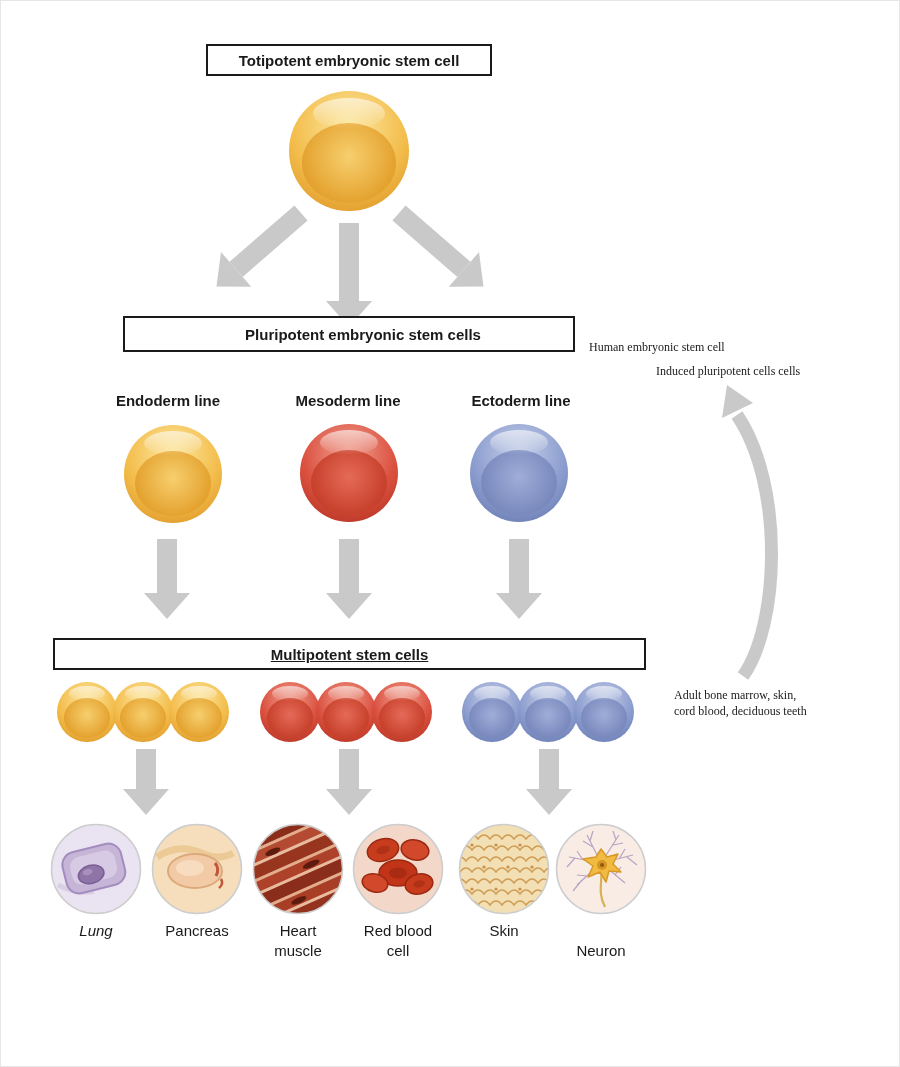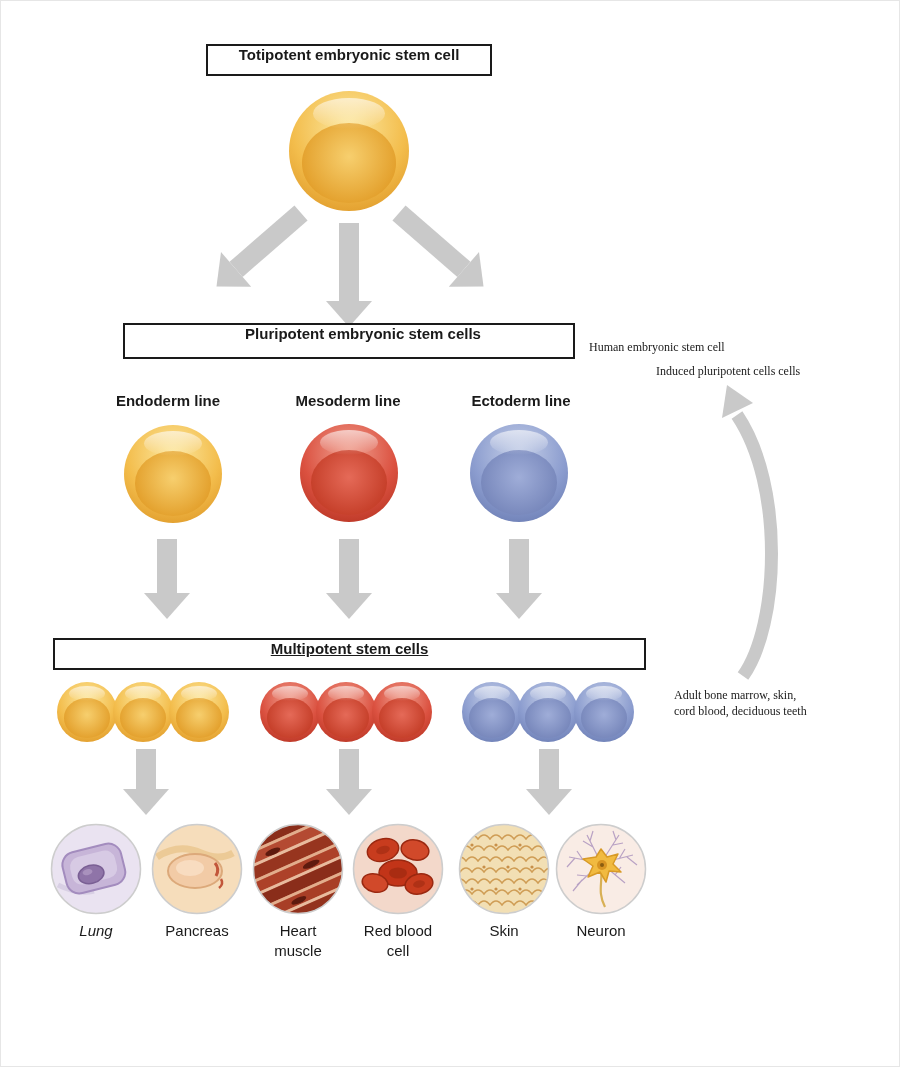--- a/index.html
+++ b/index.html
@@ -1,20 +1,20 @@
 <!DOCTYPE html>
 <html><head>
 <meta charset="utf-8">
 <style>
   * { margin:0; padding:0; box-sizing:border-box; }
   body { background:#ffffff; font-family:"Liberation Sans", sans-serif; color:#1a1a1a; }
   .canvas { position:relative; width:900px; height:1067px; background:#ffffff; border:1px solid #e6e6e6; overflow:hidden; }
 
   .box { position:absolute; background:#ffffff; border:2px solid #1a1a1a;
-         display:flex; align-items:flex-start; justify-content:center;
+         display:flex; align-items:center; justify-content:center;
          font-weight:bold; font-size:15px; }
 
   .annot { position:absolute; font-size:12px; line-height:1.35;font-family:Liberation Serif, serif; }
   .pre { white-space:pre-line; }
   .line-label { position:absolute; font-size:15px; width:110px; text-align:center;font-weight:bold; }
 
   
   .cell { position:absolute; border-radius:50%;
           background: radial-gradient(circle at 50% 30%, var(--hi) 0%, var(--mid) 55%, var(--lo) 100%); }
   .cell::before { content:""; position:absolute; left:11%; top:27%; width:78%; height:66%; border-radius:50%;
@@ -61,21 +61,21 @@
   </div>
   <div class="arrow" style="left:325px; top:222px; height:104px;">
     <div class="arrow-shaft"></div>
     <div class="arrow-head"></div>
   </div>
   <div class="arrow rot-right" style="left:375px; top:212px; height:112px;">
     <div class="arrow-shaft"></div>
     <div class="arrow-head"></div>
   </div>
 
-  <div class="box" style="left:122px; top:322px; width:452px; height:36px;padding-left:28px;">
+  <div class="box" style="left:122px; top:315px; width:452px; height:36px;padding-left:28px;">
     <span>Pluripotent embryonic stem cells</span>
   </div>
 
   <div class="annot" style="left:588px; top:338px;">Human embryonic stem cell</div>
   <div class="annot" style="left:655px; top:362px;">Induced pluripotent cells cells</div>
 
   <div class="line-label" style="left:112px; top:391px;">Endoderm line</div>
   <div class="line-label" style="left:292px; top:391px;">Mesoderm line</div>
   <div class="line-label" style="left:465px; top:391px;">Ectoderm line</div>
 
@@ -243,15 +243,15 @@
     <circle cx="47" cy="42" r="5" fill="#d89422"></circle>
     <circle cx="47" cy="42" r="2" fill="#8a5c10"></circle>
     <circle cx="46" cy="46" r="44.5" fill="none" stroke="#cdcdcd" stroke-width="1.5"></circle>
   </svg>
 
   <div class="tissue-label" style="left:53px; width:84px;font-style:italic;">Lung</div>
   <div class="tissue-label" style="left:154px; width:84px;">Pancreas</div>
   <div class="tissue-label" style="left:265px; width:64px;">Heart muscle</div>
   <div class="tissue-label" style="left:357px; width:80px;">Red blood cell</div>
   <div class="tissue-label" style="left:461px; width:84px;">Skin</div>
-  <div class="tissue-label" style="left:558px; width:84px;">Neuron</div>
+  <div class="tissue-label" style="left:558px; width:84px;margin-top:20px;">Neuron</div>
 
 </div>
 
 </body></html>

